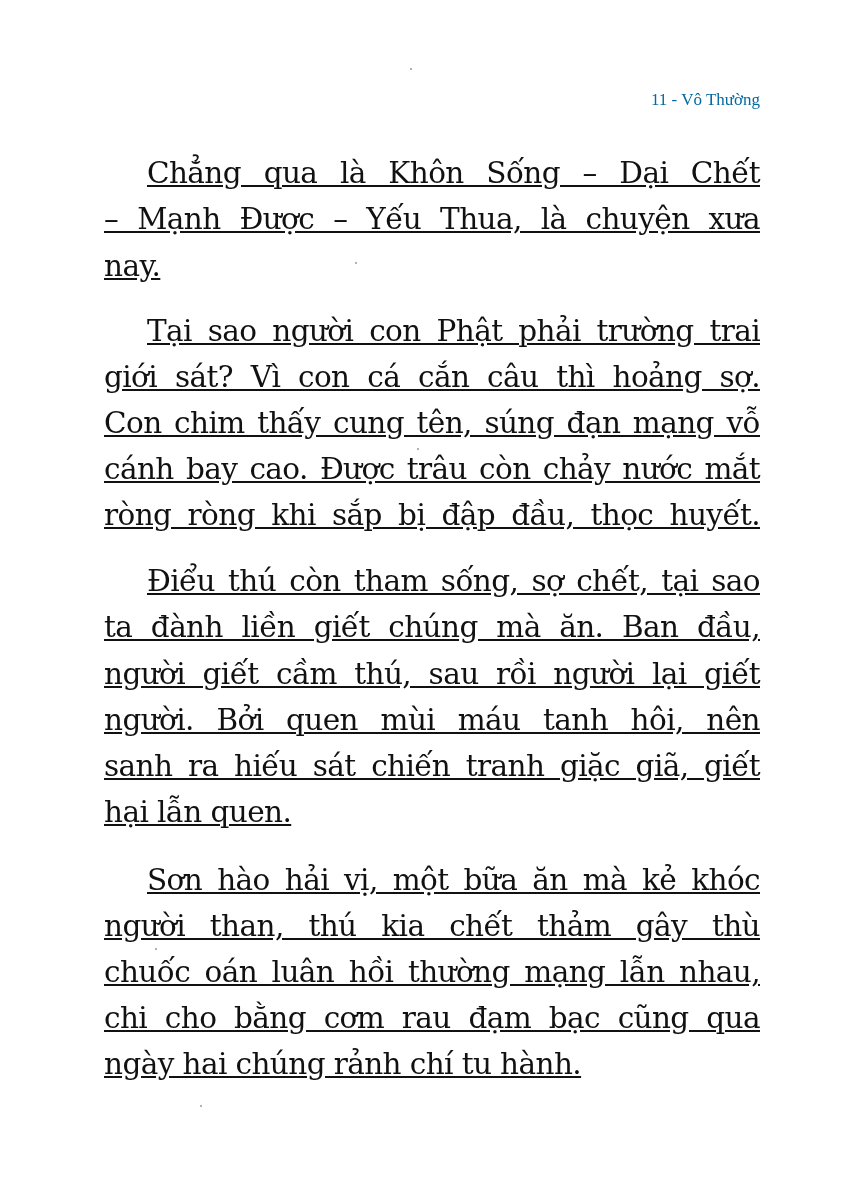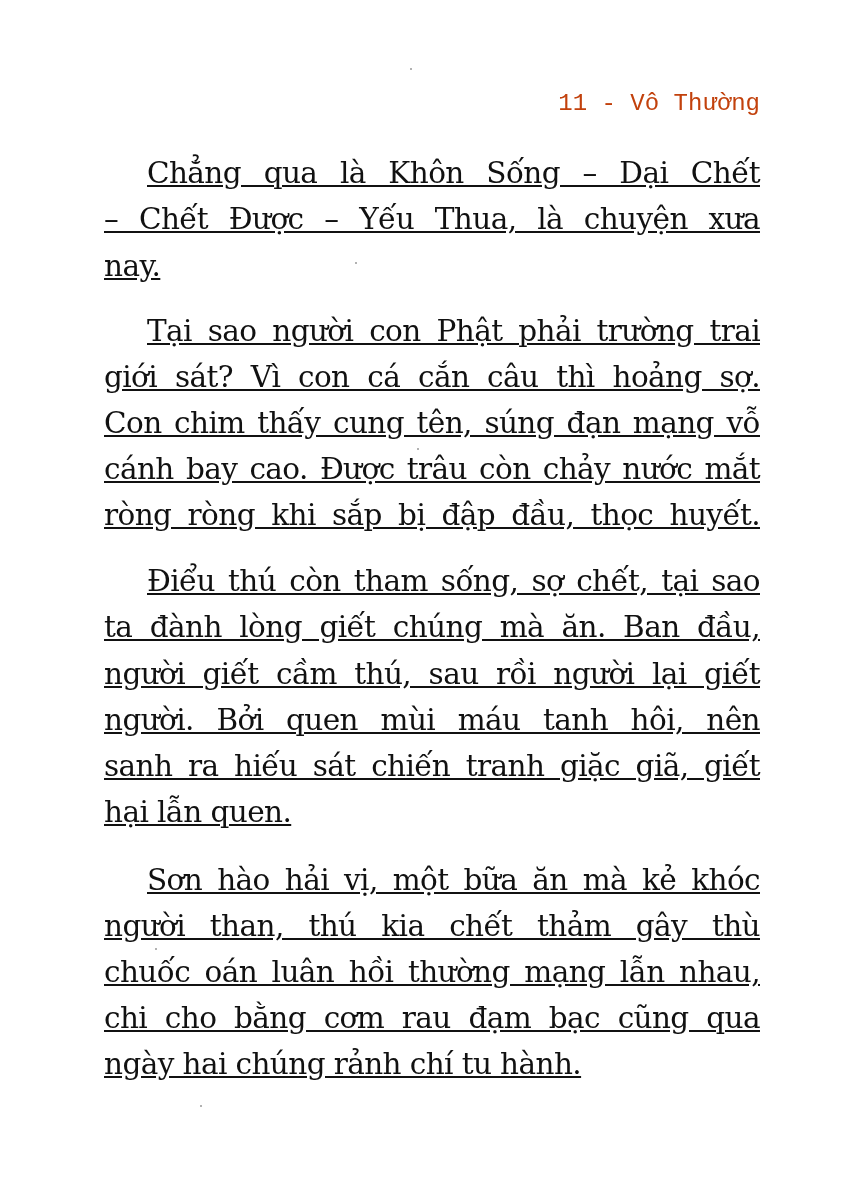--- a/index.html
+++ b/index.html
@@ -3,55 +3,55 @@
 <meta charset="utf-8">
 <style>
   html, body { margin: 0; padding: 0; }
   body {
     width: 855px; height: 1200px; background: #ffffff; position: relative; overflow: hidden;
     font-family: "DejaVu Serif", "Liberation Serif", serif; color: #111111;
   }
   .page { position: absolute; left: 0; top: 0; width: 855px; height: 1200px; }
   .header {
     position: absolute; top: 90px; right: 95px;
-    font-family: Liberation Mono, monospace; font-size: 24px; color: #c2410c;
+    font-family: Liberation Serif, serif; font-size: 17px; color: #0369a1;
   }
   .line {
     position: absolute; left: 104px; width: 656px; height: 46px;
     font-size: 29.5px; line-height: 46px; white-space: nowrap;
     text-align: justify; text-align-last: justify;
     font-family: "DejaVu Serif", serif; letter-spacing: -0.6px; text-decoration: underline;
   }
   .line.first { left: 147px; width: 613px; }
   .line.last { text-align-last: left; }
   .speck { position: absolute; width: 2px; height: 2px; background: #999; border-radius: 1px; }
 </style>
 </head>
 <body>
 
 <div class="page">
   <div class="header">11 - Vô Thường</div>
 
   <div>
     <div class="line first" style="top:150px">Chẳng qua là Khôn Sống – Dại Chết</div>
-    <div class="line" style="top:196px">– Chết Được – Yếu Thua, là chuyện xưa</div>
+    <div class="line" style="top:196px">– Mạnh Được – Yếu Thua, là chuyện xưa</div>
     <div class="line last" style="top:243px">nay.</div>
   </div>
 
   <div>
     <div class="line first" style="top:308px">Tại sao người con Phật phải trường trai</div>
     <div class="line" style="top:354px">giới sát? Vì con cá cắn câu thì hoảng sợ.</div>
     <div class="line" style="top:400px">Con chim thấy cung tên, súng đạn mạng vỗ</div>
     <div class="line" style="top:446px">cánh bay cao. Được trâu còn chảy nước mắt</div>
     <div class="line" style="top:492px">ròng ròng khi sắp bị đập đầu, thọc huyết.</div>
   </div>
 
   <div>
     <div class="line first" style="top:558px">Điểu thú còn tham sống, sợ chết, tại sao</div>
-    <div class="line" style="top:604px">ta đành lòng giết chúng mà ăn. Ban đầu,</div>
+    <div class="line" style="top:604px">ta đành liền giết chúng mà ăn. Ban đầu,</div>
     <div class="line" style="top:651px">người giết cầm thú, sau rồi người lại giết</div>
     <div class="line" style="top:697px">người. Bởi quen mùi máu tanh hôi, nên</div>
     <div class="line" style="top:743px">sanh ra hiếu sát chiến tranh giặc giã, giết</div>
     <div class="line last" style="top:789px">hại lẫn quen.</div>
   </div>
 
   <div>
     <div class="line first" style="top:857px">Sơn hào hải vị, một bữa ăn mà kẻ khóc</div>
     <div class="line" style="top:903px">người than, thú kia chết thảm gây thù</div>
     <div class="line" style="top:949px">chuốc oán luân hồi thường mạng lẫn nhau,</div>

